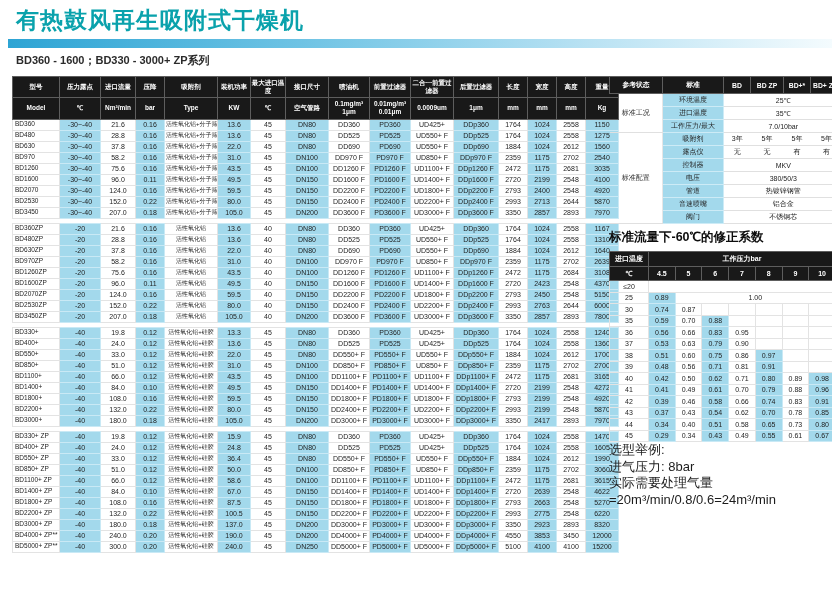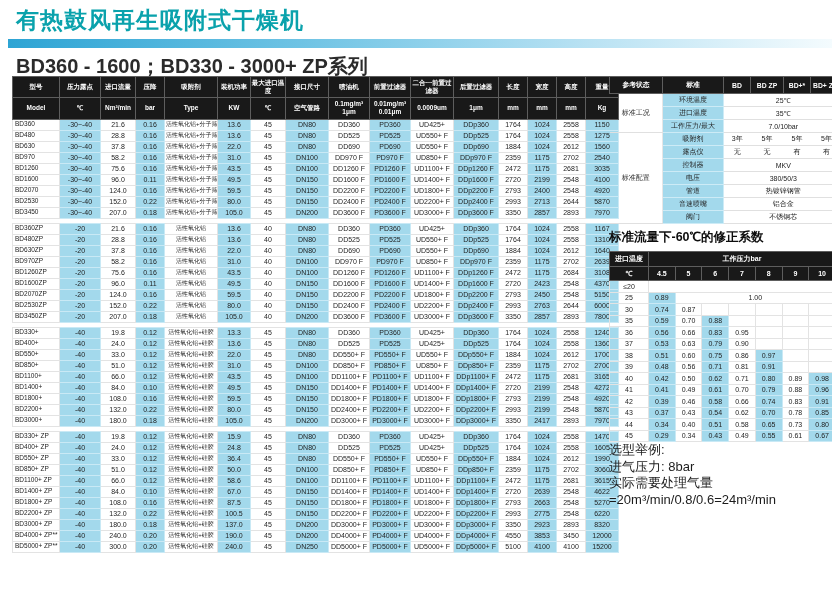--- a/index.html
+++ b/index.html
@@ -1,21 +1,21 @@
 <!DOCTYPE html>
 <html><head>
 <meta charset="utf-8">
 <style>
   html,body{margin:0;padding:0;background:#fff;}
   body{width:832px;height:614px;position:relative;font-family:"Liberation Sans",sans-serif;overflow:hidden;}
   .page{position:absolute;left:8px;top:0;width:832px;height:614px;background:#fff;}
   .title{position:absolute;left:8px;top:5px;font-size:23px;font-weight:bold;color:#0aa2ac;letter-spacing:1px;}
   .grad-bar{position:absolute;left:0;top:39px;width:832px;height:9px;
     background:linear-gradient(90deg,#2da4d4 0%,#6ec3e4 35%,#b9e2f3 70%,#f6fcfe 100%);}
-  .subtitle{position:absolute;left:8px;top:53px;font-size:20px;font-weight:bold;color:#2b2b2b;}
+  .subtitle{position:absolute;left:8px;top:53px;font-size:11px;font-weight:bold;color:#2b2b2b;}
 
   table{border-collapse:collapse;table-layout:fixed;}
 
   
   .main{position:absolute;left:4px;top:76px;width:592px;}
   .main th{background:#191919;color:#fff;font-size:6.5px;font-weight:bold;border:1px solid #5e5e5e;
     padding:2px 0;line-height:1.25;text-align:center;}
   .main td{font-size:7px;color:#1d1d1d;text-align:center;border:1px solid #e3e3e3;height:10px;
     padding:0 1px;line-height:1.05;white-space:nowrap;overflow:hidden;}
   .main td.blue{background:#a3d9ec;border-color:#c9e9f5;}

